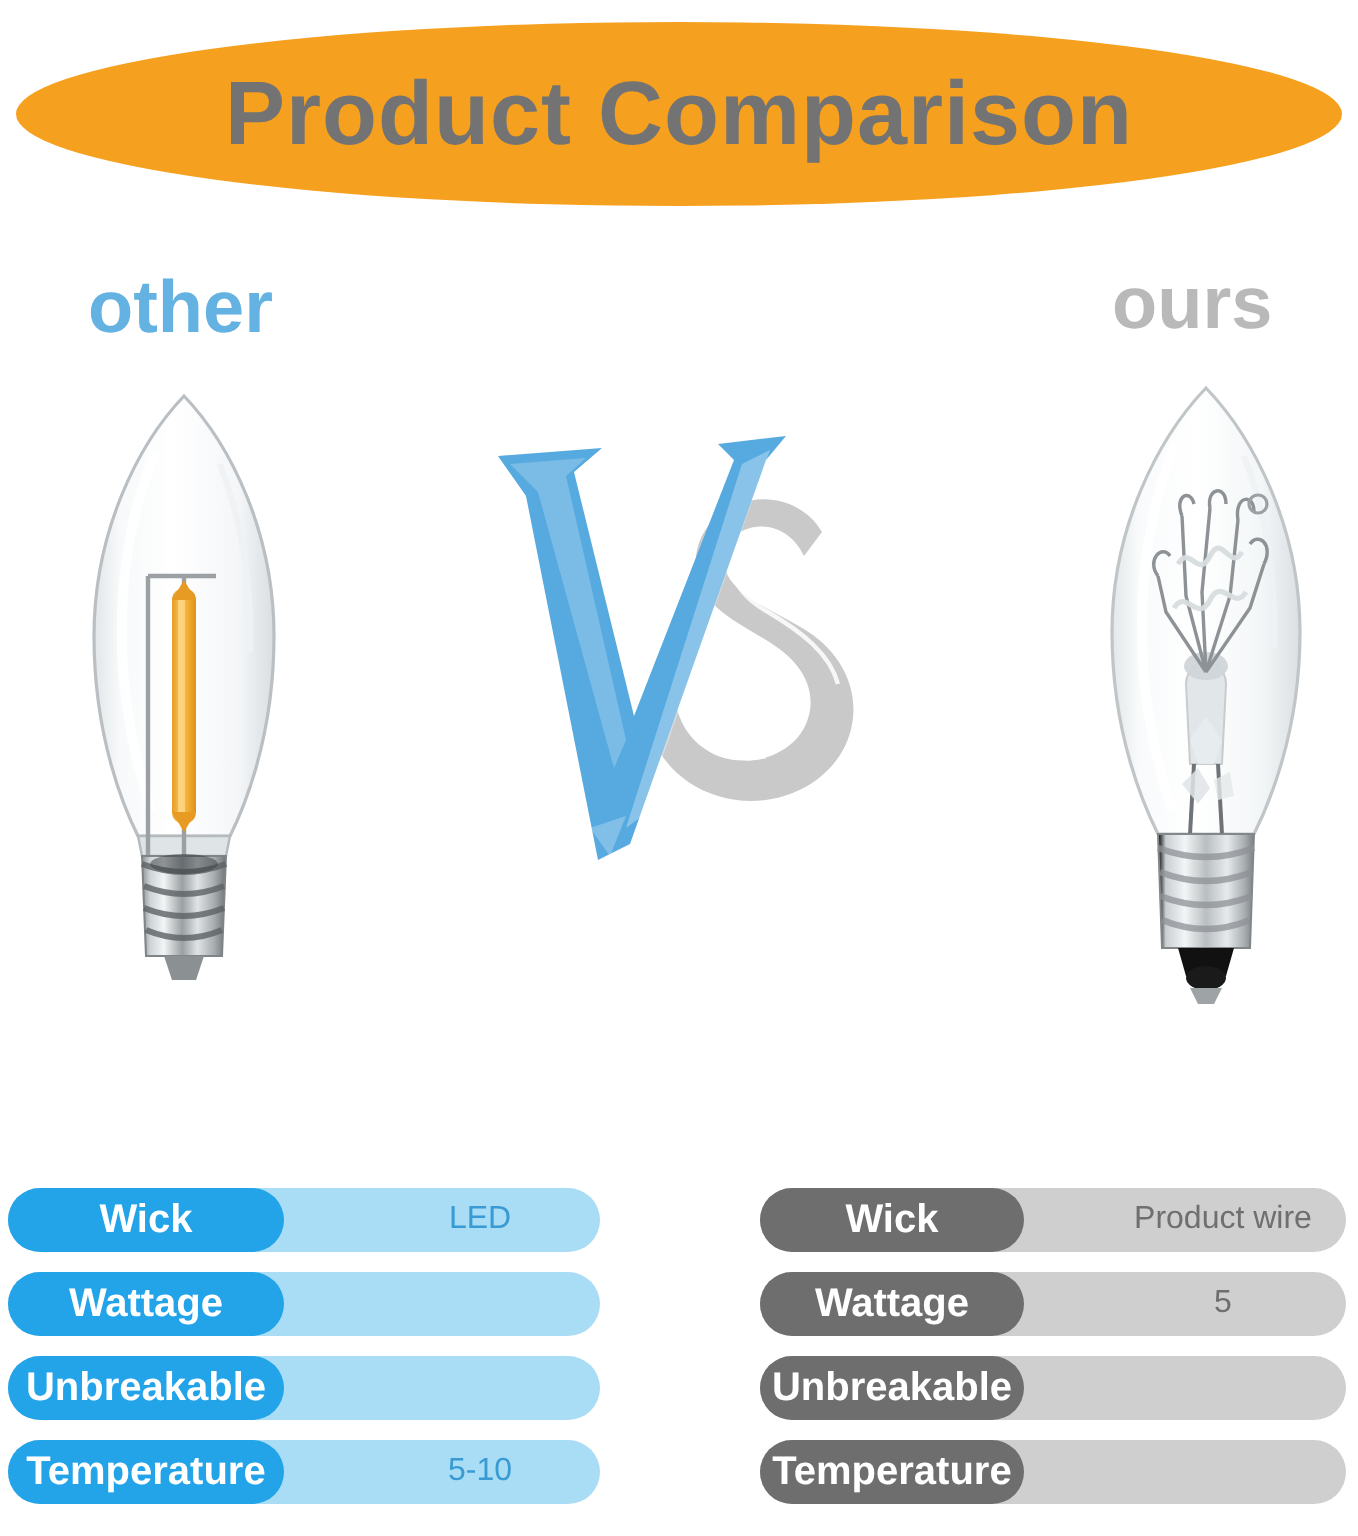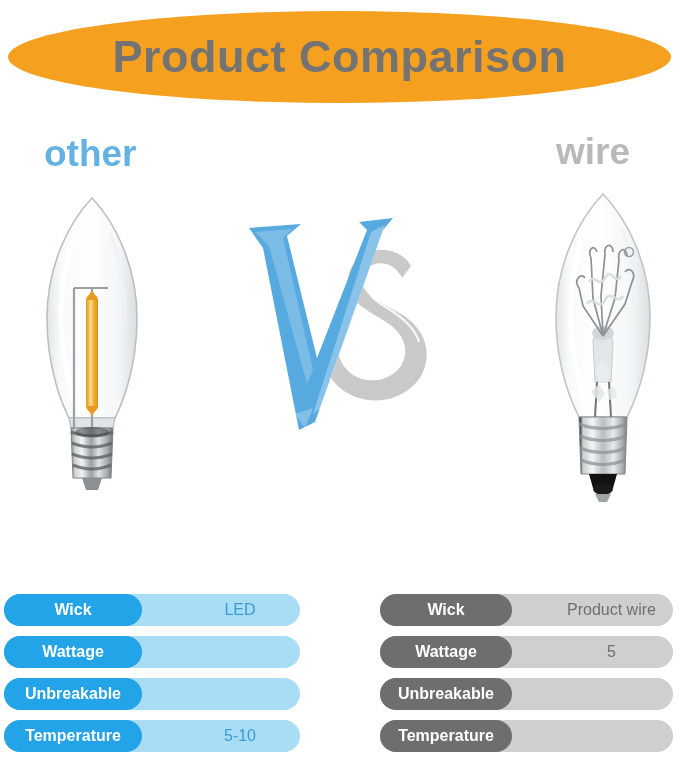--- a/index.html
+++ b/index.html
@@ -97,21 +97,21 @@
   }
   .spec-pill {
     position: absolute;
     left: 0; top: 0;
     height: 32px;
     border-radius: 16px;
     display: flex;
     align-items: center;
     justify-content: center;
     color: #ffffff;
-    font-size: 16px;
+    font-size: 20px;
     font-weight: bold;
     box-sizing: border-box;
     padding: 0 8px;
     z-index: 2;
   }
   .spec-value {
     position: absolute;
     top: 0;
     height: 32px;
     display: flex;
@@ -133,21 +133,21 @@
   #spec-table-other .spec-pill  { background: #6E6E6E; width: 132px; }
   #spec-table-other .spec-value { left: 132px; right: 0; color: #6F6F6F; }
 </style>
 </head>
 <body>
 
 <div id="title-banner"></div>
 <div id="title-text">Product Comparison</div>
 
 <div class="side-label" id="label-ours">other</div>
-<div class="side-label" id="label-other">wire</div>
+<div class="side-label" id="label-other">ours</div>
 
 <div class="bulb" id="bulb-ours" style="left:22px; top:192px; width:140px; height:300px;">
   <svg width="140" height="300" viewBox="0 0 140 300" xmlns="http://www.w3.org/2000/svg">
     <defs>
       <linearGradient id="glassOurs" x1="0" y1="0" x2="1" y2="0">
         <stop offset="0%" stop-color="#e2e6e8"></stop>
         <stop offset="14%" stop-color="#f7f9fa"></stop>
         <stop offset="45%" stop-color="#ffffff"></stop>
         <stop offset="80%" stop-color="#f4f6f8"></stop>
         <stop offset="100%" stop-color="#d9dee1"></stop>

